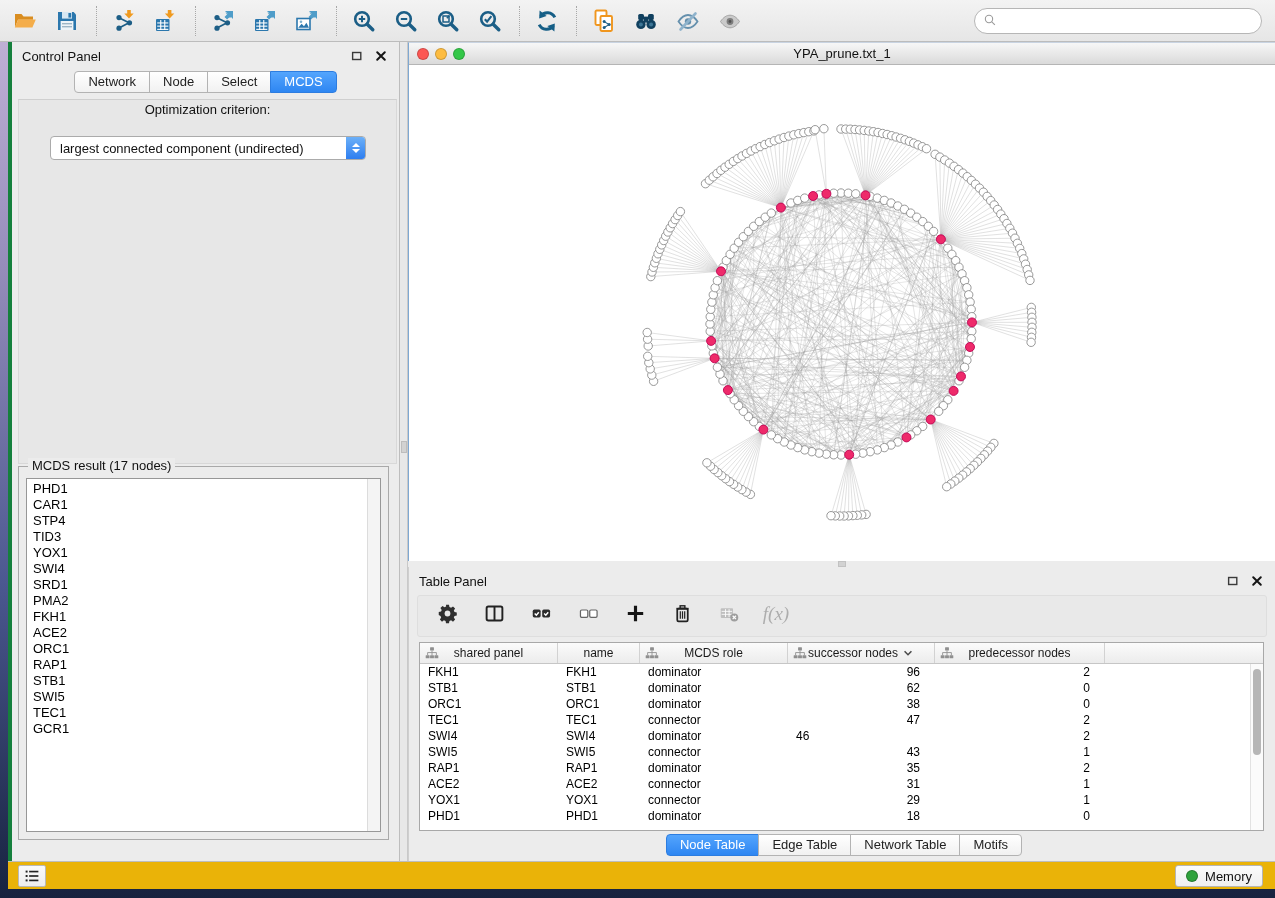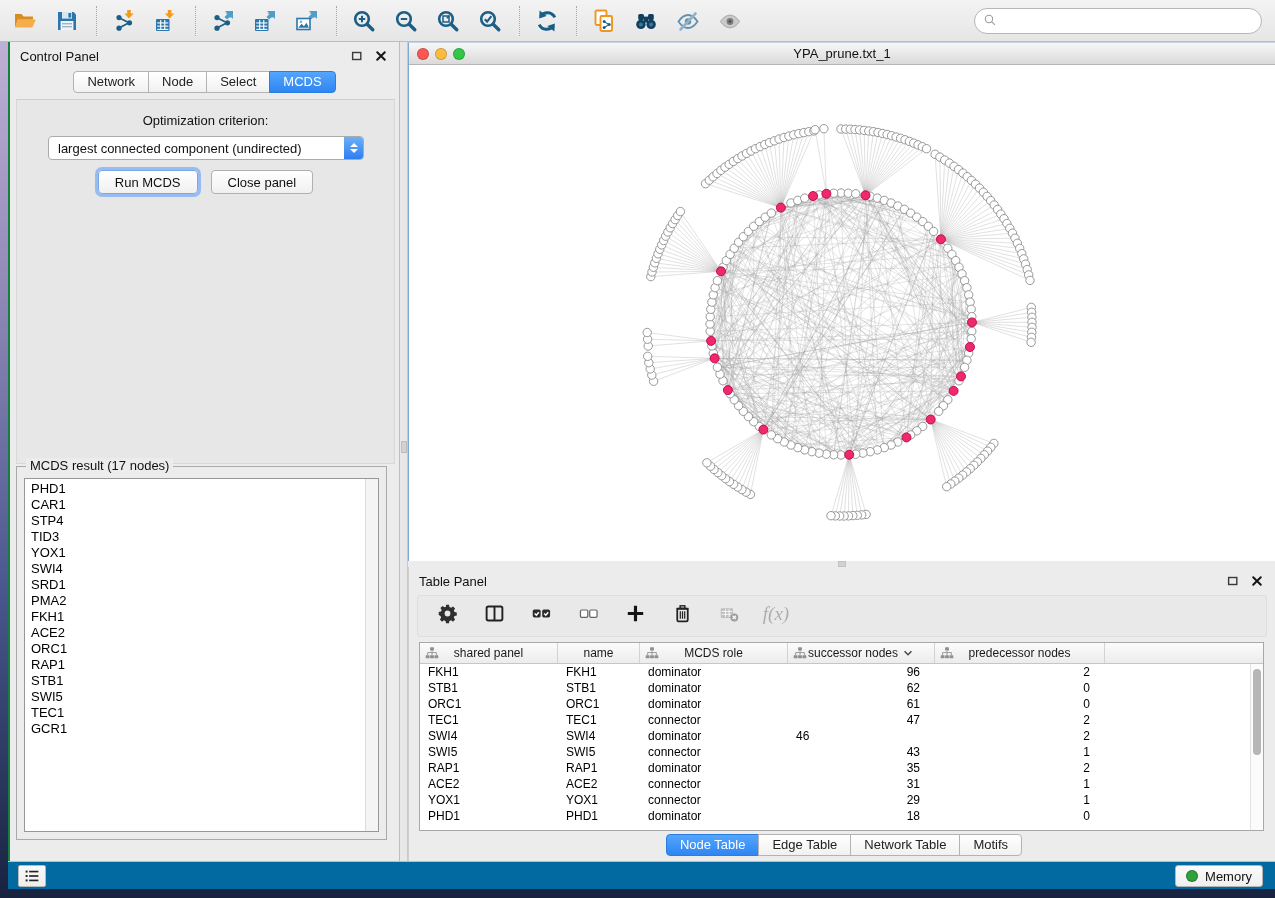--- a/index.html
+++ b/index.html
@@ -16,35 +16,35 @@
   .tb-btn .tb-ic{width:24px;height:24px;display:block}
   .tb-ic svg{width:100%;height:100%;display:block}
   .tb-sep{width:0;height:30px;border-left:1px dotted #a8a8a8;margin:0 10px 0 4px}
   .search{position:absolute;right:13px;top:8px;width:288px;height:26px;background:#fff;
           border:1px solid #b6b6b6;border-radius:13px;display:flex;align-items:center;padding:0 8px}
   .search .s-ic{width:16px;height:16px;margin-right:6px}
   .search input{border:none;outline:none;flex:1;font-size:13px;background:transparent}
 
   
   .control-panel{position:absolute;left:8px;top:42px;width:392px;height:819px;background:#ececec;
-                 border-right:1px solid #bdbdbd;border-left:2px solid #15803d}
+                 border-right:1px solid #bdbdbd;border-left:4px solid #15803d}
   .panel-head{height:28px;display:flex;align-items:center;padding:0 10px;font-size:13px;color:#111}
   .panel-head .spacer{flex:1}
   .ph-btn{width:16px;height:16px;margin-left:8px;display:flex;align-items:center;justify-content:center}
   .ph-btn span{width:14px;height:14px;display:block}
   .ph-btn svg{width:100%;height:100%;display:block}
   .ctabs{display:flex;justify-content:center;margin-top:1px}
   .seg-tab{height:22px;line-height:20px;padding:0 13px;background:linear-gradient(#ffffff,#f1f1f1);
            border:1px solid #b3b3b3;font-size:13px;color:#222;margin-left:-1px;cursor:default}
   .seg-tab:first-child{border-radius:4px 0 0 4px;margin-left:0}
   .seg-tab:last-child{border-radius:0 4px 4px 0}
   .seg-tab.active{background:linear-gradient(#54a5fd,#2e86f2);border-color:#2d7de0;color:#fff}
   .opt-panel{position:absolute;left:6px;top:57px;width:379px;height:365px;background:#e7e7e7;
              border:1px solid #d8d8d8;border-top-color:#cfcfcf}
-  .opt-label{margin-top:13px;text-align:center;font-size:13px;color:#111}
+  .opt-label{margin-top:2px;text-align:center;font-size:13px;color:#111}
   .dropdown{position:absolute;left:31px;top:36px;width:316px;height:24px;background:#fff;
             border:1px solid #ababab;border-radius:4px;display:flex;align-items:center;cursor:default}
   .dd-text{flex:1;font-size:13px;color:#111;padding-left:9px;white-space:nowrap;overflow:hidden}
   .dd-stepper{width:19px;height:22px;border-radius:0 3px 3px 0;
               background:linear-gradient(#6cb0f8,#2e7ef0);display:flex;flex-direction:column;
               align-items:center;justify-content:center;gap:2px}
   .dd-stepper i{display:block;width:0;height:0;border-left:4px solid transparent;border-right:4px solid transparent}
   .dd-stepper i.up{border-bottom:4px solid #fff}
   .dd-stepper i.dn{border-top:4px solid #fff}
   .btn-row{position:absolute;left:0;top:70px;width:100%;display:flex;justify-content:center;gap:13px}
@@ -94,21 +94,21 @@
   .th-fill{flex:1;border-right:none}
   .tbody{position:absolute;left:0;right:13px;top:21px;bottom:0;overflow:hidden}
   .tr{display:flex;height:16px;align-items:center}
   .td{font-size:12px;color:#000;flex:none;padding:0 8px;white-space:nowrap;overflow:hidden}
   .td.num{padding-right:15px}
   .v-scroll{position:absolute;top:21px;right:0;bottom:0;width:13px;background:#fbfbfb;border-left:1px solid #e2e2e2}
   .v-thumb{position:absolute;left:2px;top:5px;width:8px;height:86px;border-radius:4px;background:#b6b6b6}
   .tab-bar{position:absolute;left:4px;right:0;top:267px;display:flex;justify-content:center}
 
   
-  .status-bar{position:absolute;left:8px;top:861px;width:1267px;height:28px;background:#0369a1;border-top:1px solid #bdbdbd}
+  .status-bar{position:absolute;left:8px;top:861px;width:1267px;height:28px;background:#eab308;border-top:1px solid #bdbdbd}
   .menu-btn{position:absolute;left:10px;top:3px;width:28px;height:22px;background:linear-gradient(#fafafa,#ededed);
             border:1px solid #b9b9b9;border-radius:2px;display:flex;align-items:center;justify-content:center}
   .menu-btn span{width:18px;height:18px;display:block}
   .menu-btn svg{width:100%;height:100%;display:block}
   .memory-btn{position:absolute;right:12px;top:3px;height:22px;padding:0 10px;display:flex;align-items:center;gap:7px;
               background:linear-gradient(#fbfbfb,#efefef);border:1px solid #b5b5b5;border-radius:3px;font-size:13px;color:#111}
   .mem-dot{width:12px;height:12px;border-radius:50%;border:1px solid rgba(0,0,0,.25)}
   .is-disabled{opacity:.95}
 </style>
 </head>
@@ -349,24 +349,20 @@
     </div>
 
   <div class="opt-panel">
     <div class="opt-label">Optimization criterion:</div>
     <div class="dropdown">
       <span class="dd-text">largest connected component (undirected)</span>
       <span class="dd-stepper">
           <i class="up"></i>
           <i class="dn"></i>
         </span>
-    </div>
-    <div class="btn-row">
-      <button class="push-btn focused">Run MCDS</button>
-      <button class="push-btn">Close panel</button>
     </div>
   </div>
 
   <div class="result-group">
     <span class="result-legend">MCDS result (17 nodes)</span>
     <div class="list-box">
       <div class="list-items">
           <div class="list-item">PHD1</div>
           <div class="list-item">CAR1</div>
           <div class="list-item">STP4</div>
@@ -1421,21 +1417,21 @@
           <div class="td" style="width: 138px; text-align: left;">STB1</div>
           <div class="td" style="width: 82px; text-align: left;">STB1</div>
           <div class="td" style="width: 148px; text-align: left;">dominator</div>
           <div class="td num" style="width: 147px; text-align: right;">62</div>
           <div class="td num" style="width: 170px; text-align: right;">0</div>
         </div>
         <div class="tr">
           <div class="td" style="width: 138px; text-align: left;">ORC1</div>
           <div class="td" style="width: 82px; text-align: left;">ORC1</div>
           <div class="td" style="width: 148px; text-align: left;">dominator</div>
-          <div class="td num" style="width: 147px; text-align: right;">61</div>
+          <div class="td num" style="width: 147px; text-align: right;">38</div>
           <div class="td num" style="width: 170px; text-align: right;">0</div>
         </div>
         <div class="tr">
           <div class="td" style="width: 138px; text-align: left;">TEC1</div>
           <div class="td" style="width: 82px; text-align: left;">TEC1</div>
           <div class="td" style="width: 148px; text-align: left;">connector</div>
           <div class="td num" style="width: 147px; text-align: right;">47</div>
           <div class="td num" style="width: 170px; text-align: right;">2</div>
         </div>
         <div class="tr">

